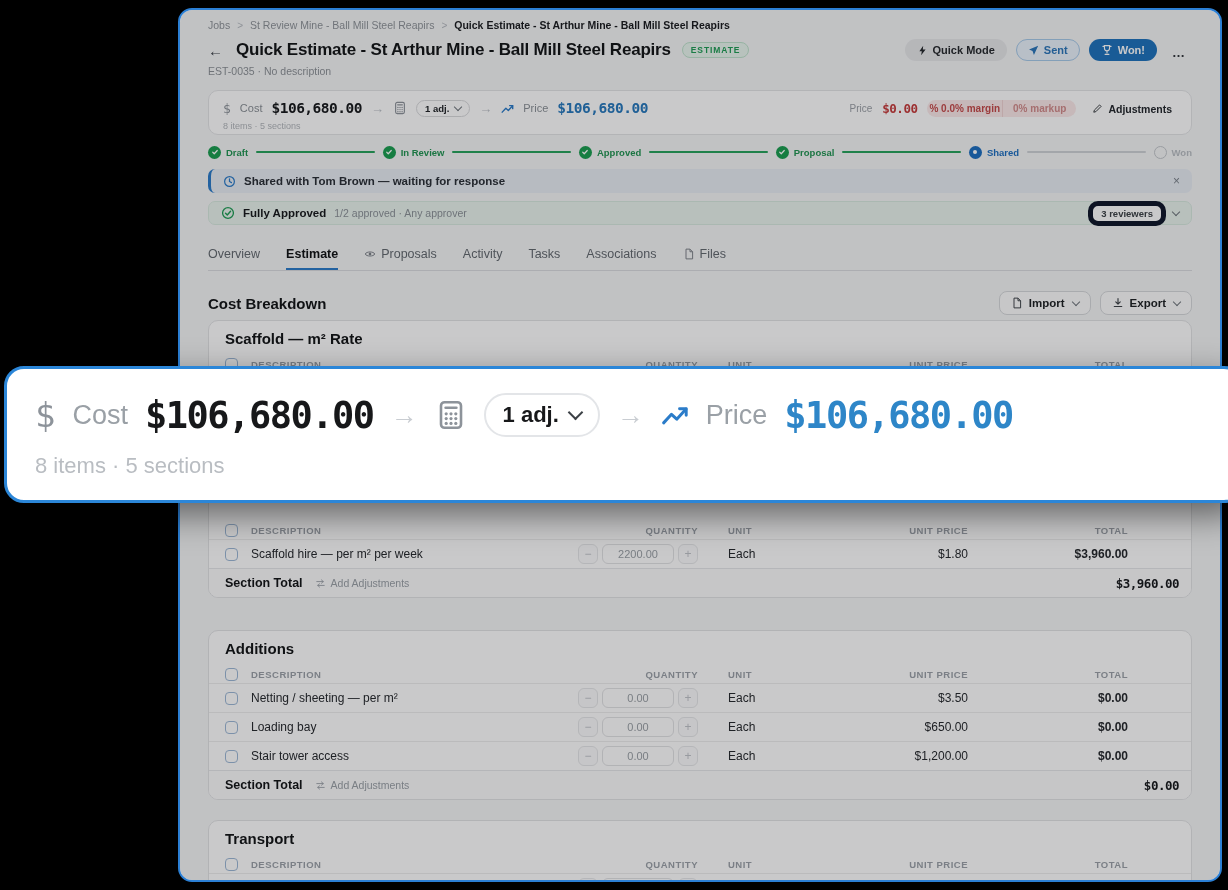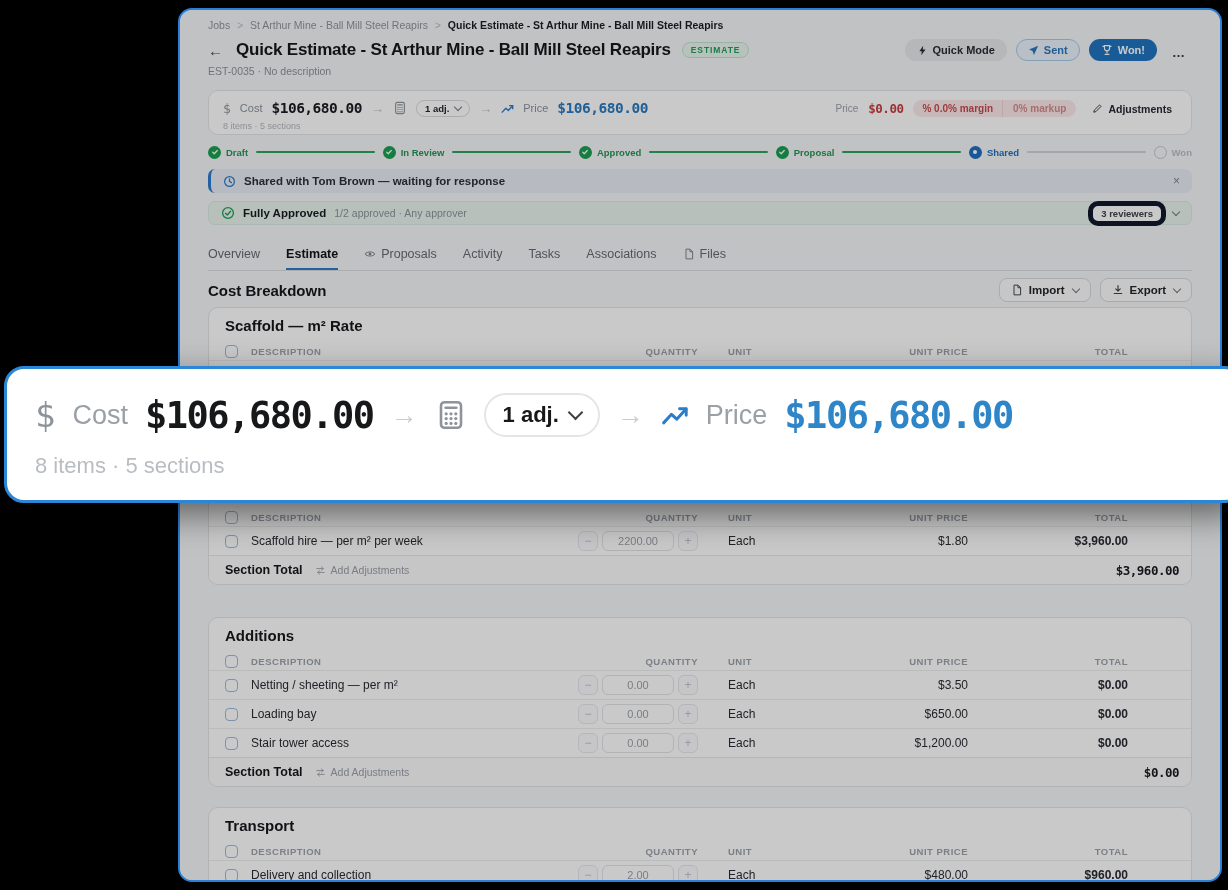--- a/index.html
+++ b/index.html
@@ -51,21 +51,21 @@
   .cb-amount{font-family:"DejaVu Sans Mono",monospace;font-size:14.5px;font-weight:700;color:#17191c;letter-spacing:-.5px;}
   .cb-amount.blue{color:#2779bd;}
   .cb-arrow{font-size:13px;color:#bcc1c7;}
   .adj-pill{display:flex;align-items:center;gap:6px;border:1px solid #d9dadc;border-radius:11px;background:#fff;
     padding:2px 8px;font-size:9.5px;font-weight:700;color:#202327;cursor:pointer;font-family:inherit;}
   .cost-meta{margin-top:3px;font-size:9px;color:#b2b6bb;}
   .cost-right{position:absolute;right:13px;top:9px;display:flex;align-items:center;gap:10px;}
   .profit-label{font-size:10px;color:#9a9fa5;}
   .profit-value{font-family:"DejaVu Sans Mono",monospace;font-size:12.5px;font-weight:700;color:#c63c3c;letter-spacing:-.5px;}
   .margin-pill{display:flex;align-items:center;background:#fbeaea;border-radius:11px;overflow:hidden;font-size:10px;font-weight:700;}
-  .margin-pill .seg1{color:#c64a4a;padding:3px 9px;}
+  .margin-pill .seg1{color:#c64a4a;padding:3px 2px;}
   .margin-pill .seg2{color:#d28b8b;padding:3px 10px;border-left:1px solid #f0d4d4;}
   .adjustments-btn{display:flex;align-items:center;gap:5px;border:none;background:none;cursor:pointer;
     font-size:10.5px;font-weight:700;color:#23272c;font-family:inherit;}
 
   
   .progress{margin-top:9px;height:16px;display:flex;align-items:center;}
   .step{display:flex;align-items:center;gap:5px;}
   .step-circle{width:13px;height:13px;border-radius:50%;display:flex;align-items:center;justify-content:center;box-sizing:border-box;}
   .step-circle.done{background:#1a9e50;color:#fff;}
   .step-circle.current{background:#1d6fc0;}
@@ -91,21 +91,21 @@
   .reviewers-pill{background:#fff;border:5px solid #0f172a;border-radius:10px;padding:2px 8px;
     font-size:9.5px;font-weight:700;color:#3c4146;cursor:pointer;}
 
   
   .tabs{margin-top:22px;height:23px;display:flex;align-items:flex-start;gap:26px;border-bottom:1px solid #dadcdf;}
   .tab{display:flex;align-items:center;gap:5px;font-size:12.5px;color:#63696f;cursor:pointer;padding-bottom:7px;border-bottom:2.5px solid transparent;}
   .tab.active{color:#101214;font-weight:800;border-bottom-color:#2b7cc9;}
   .tab .icn{color:#7b8187;}
 
   
-  .breakdown-head{margin-top:6px;height:26px;display:flex;align-items:center;}
+  .breakdown-head{margin-top:19px;height:26px;display:flex;align-items:center;}
   .breakdown-title{font-size:15px;font-weight:800;color:#131517;}
   .bd-actions{margin-left:auto;display:flex;gap:9px;}
   .tool-btn{display:flex;align-items:center;gap:6px;background:#fdfdfd;border:1px solid #d7d9db;border-radius:8px;
     padding:5px 11px;font-size:11.5px;font-weight:700;color:#1d2023;cursor:pointer;font-family:inherit;}
   .tool-btn .chev{margin-left:2px;}
 
   
   .section-card{background:#fff;border:1px solid #e2e3e5;border-radius:10px;padding-top:6px;overflow:hidden;}
   #sections .section-card:nth-of-type(1){margin-top:4px;}
   #sections .section-card:nth-of-type(2){margin-top:27px;}
@@ -158,21 +158,21 @@
 </style>
 </head>
 <body>
 
 <div class="window">
   <div class="win-content">
 
     <div class="breadcrumb" id="breadcrumb">
         <span class="crumb">Jobs</span>
         <span class="crumb-sep">&gt;</span>
-        <span class="crumb">St Arthur Mine - Ball Mill Steel Reapirs</span>
+        <span class="crumb">St Review Mine - Ball Mill Steel Reapirs</span>
         <span class="crumb-sep">&gt;</span>
         <span class="crumb last">Quick Estimate - St Arthur Mine - Ball Mill Steel Reapirs</span>
       </div>
 
     <div class="title-row">
       <span class="back">←</span>
       <h1 class="page-title">Quick Estimate - St Arthur Mine - Ball Mill Steel Reapirs</h1>
       <span class="badge">ESTIMATE</span>
       <div class="actions">
         <button class="btn gray">

